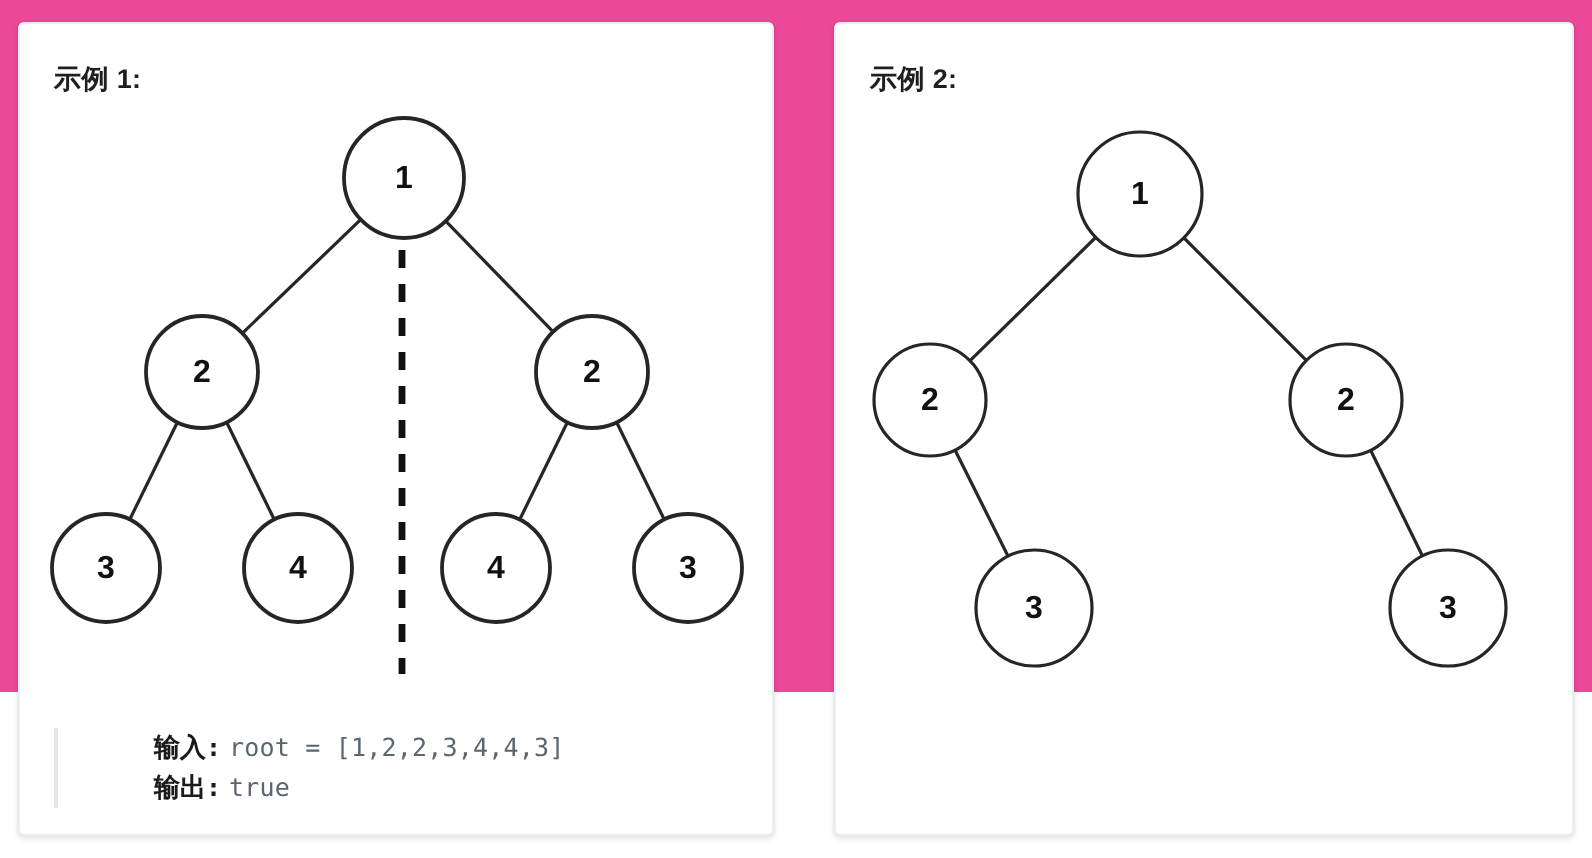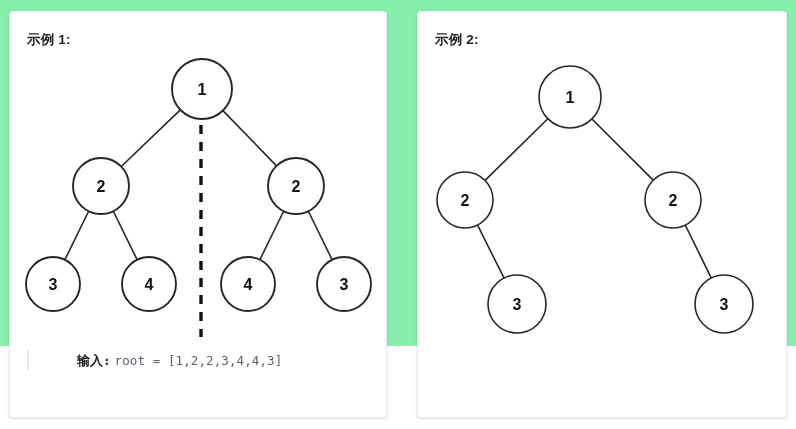--- a/index.html
+++ b/index.html
@@ -13,21 +13,21 @@
     position: relative;
     overflow: hidden;
     font-family: "Liberation Sans", "DejaVu Sans", sans-serif;
   }
 
   .stage {
     position: absolute;
     left: 0; top: 0;
     width: 796px;
     height: 346px;
-    background: #86efac;
+    background: #ec4899;
   }
 
   
   .panel {
     position: absolute;
     background: #ffffff;
     border: 1px solid #eceef0;
     border-radius: 3px;
     box-shadow: 0 1px 3px rgba(0,0,0,0.13), 0 0 1px rgba(0,0,0,0.08);
     box-sizing: border-box;
@@ -82,21 +82,21 @@
     stroke-linecap: butt;
   }
 
   
   .io-block {
     position: absolute;
     border-left: 2px solid #e4e6e8;
     padding-left: 13px;
     box-sizing: border-box;
   }
-  #io-1 { left: 17px;  top: 338px; width: 350px; padding-left: 48px; }
+  #io-1 { left: 17px;  top: 352px; width: 350px; padding-left: 48px; }
 
   .io-row {
     display: block;
     white-space: nowrap;
     line-height: 20px;
     height: 20px;
   }
   .io-key {
     font-family: "Liberation Sans", "DejaVu Sans", sans-serif;
     font-size: 13px;
@@ -160,20 +160,23 @@
         <g>
           <circle cx="334" cy="272" r="27" class="node-circle"></circle>
           <text x="334" y="272.5" class="node-label">3</text>
         </g>
       </svg>
 
     <div class="io-block" id="io-1">
       <div class="io-row">
         <span class="io-key">输入</span><span class="io-colon">:</span><span class="io-val">root = [1,2,2,3,4,4,3]</span>
       </div>
+      <div class="io-row">
+        <span class="io-key">输出</span><span class="io-colon">:</span><span class="io-val">true</span>
+      </div>
     </div>
   </div>
 
   <div class="panel" id="panel-2">
     <div class="panel-title">示例 2:</div>
 
     <svg class="tree-svg" id="tree-2" width="370" height="407" viewBox="0 0 370 407">
         <line x1="130.58381345498015" y1="106.00825918225758" x2="66.27456789051789" y2="169.09256673596818" class="edge"></line>
         <line x1="173.21320343559643" y1="106.21320343559643" x2="235.90811690796323" y2="168.90811690796323" class="edge"></line>
         <line x1="59.074767078498866" y1="212.14953415699773" x2="86.47801932600117" y2="266.95603865200235" class="edge"></line>

